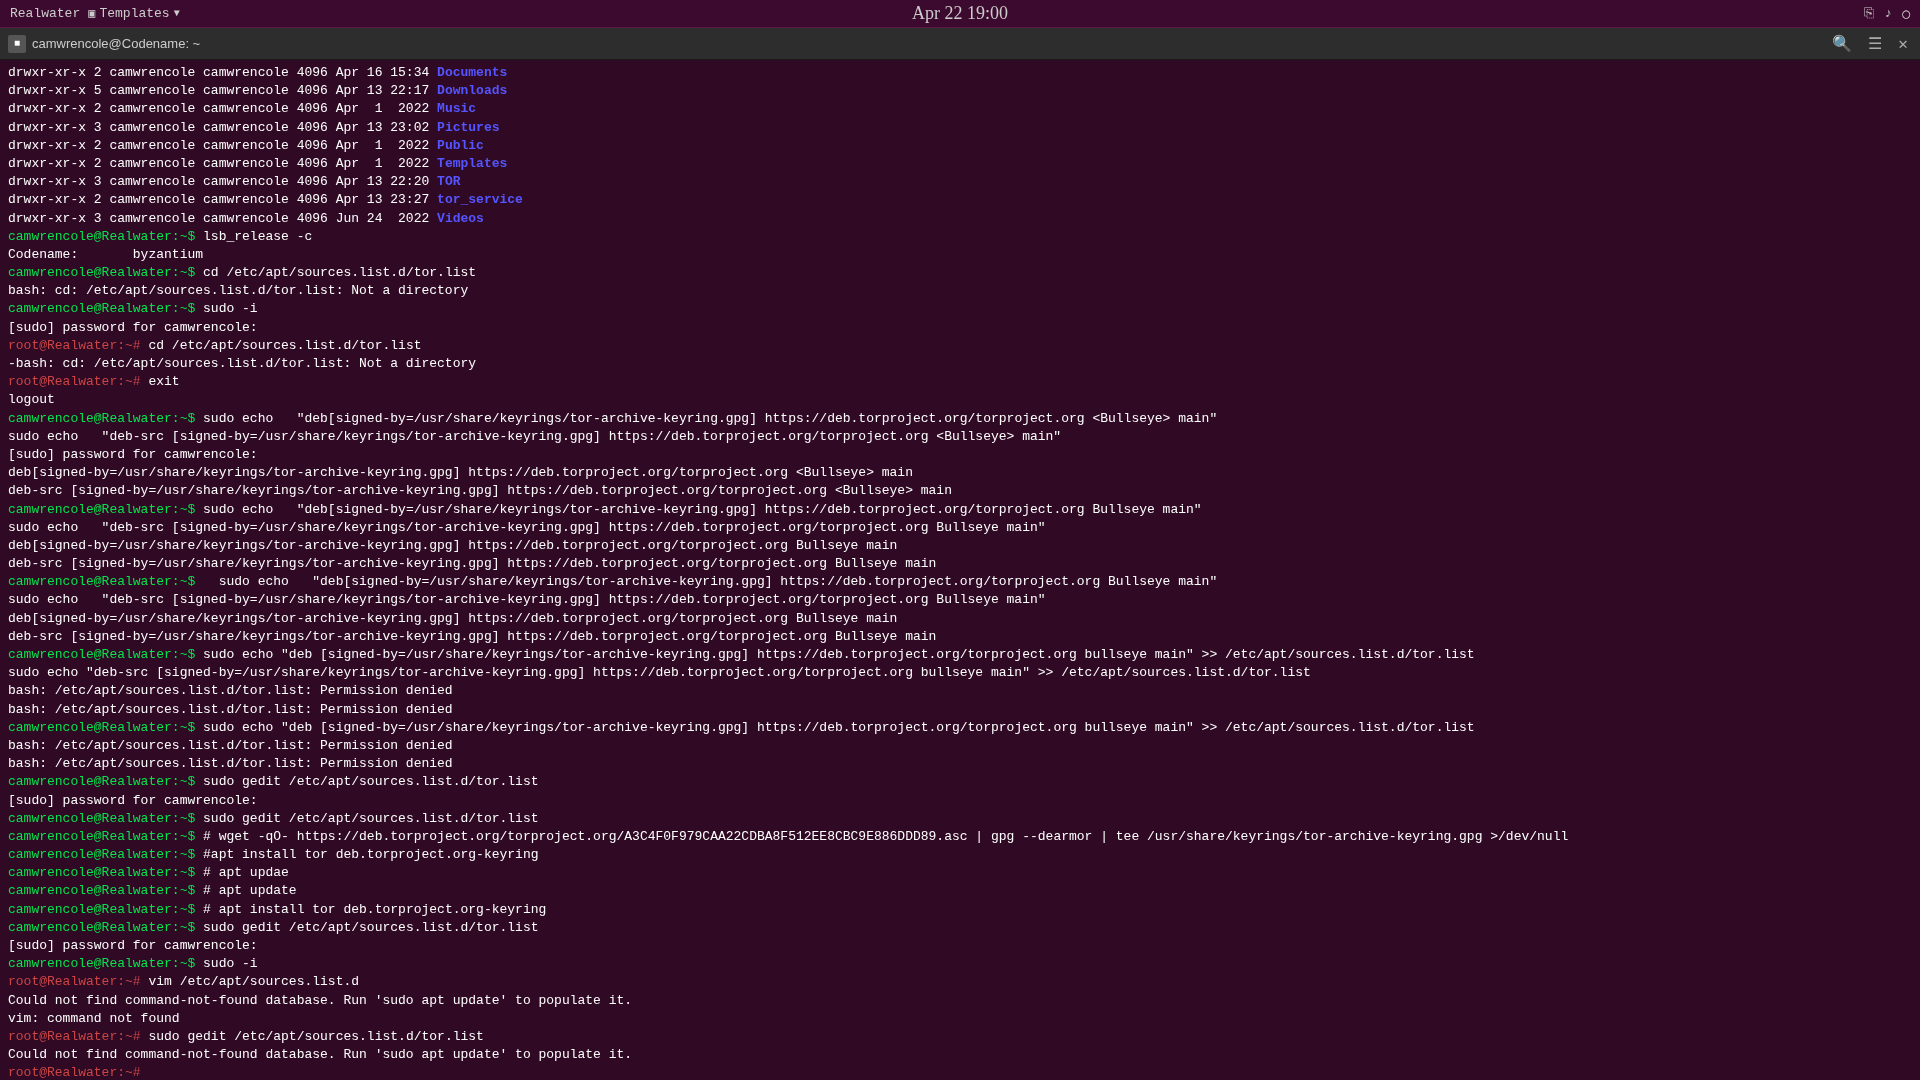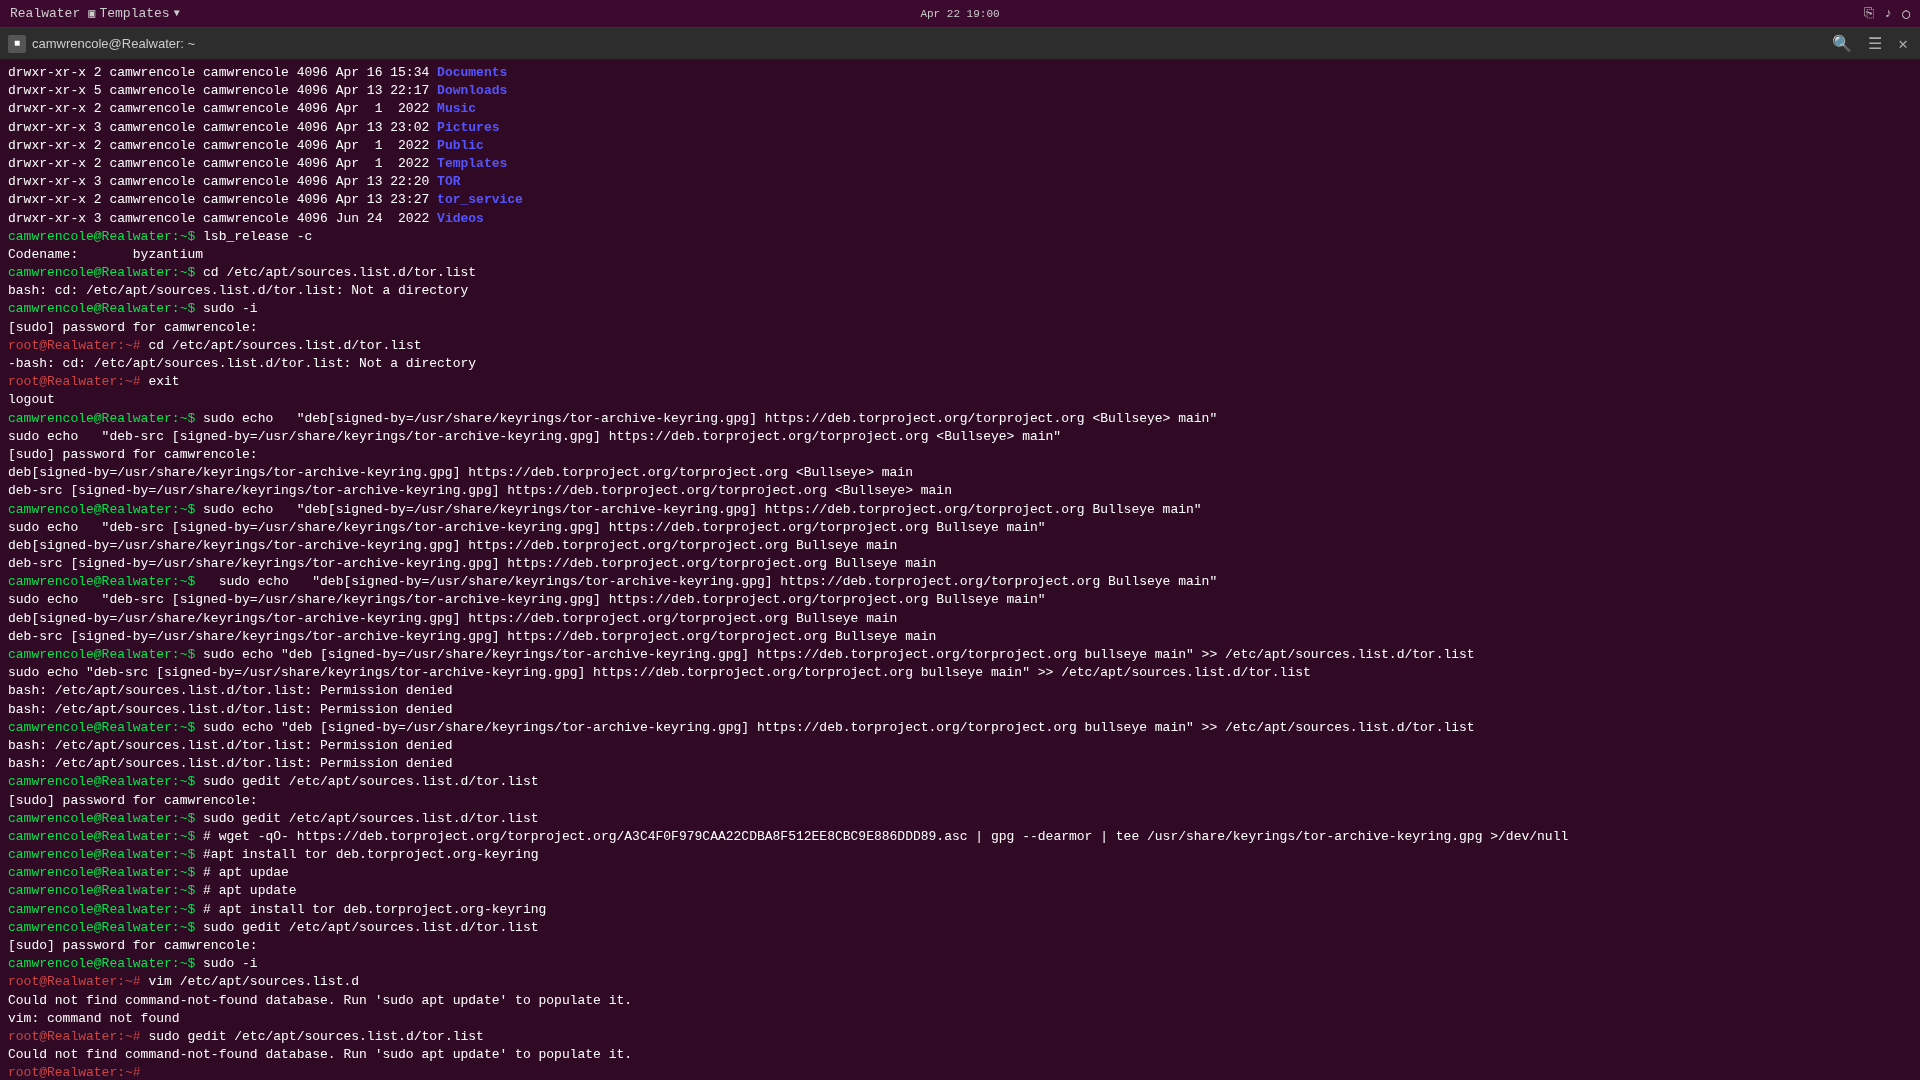--- a/index.html
+++ b/index.html
@@ -35,24 +35,25 @@
     }
     #terminal-title {
       color: #ccc;
       font-size: 13px;
       display: flex;
       align-items: center;
       gap: 4px;
     }
     #topbar-center {
       color: #ccc;
-      font-size: 11px;
+      font-size: 18px;
       position: absolute;
       left: 50%;
       transform: translateX(-50%);
+      font-family: Liberation Serif, serif;
     }
     #topbar-right {
       display: flex;
       align-items: center;
       gap: 10px;
       color: #ccc;
       font-size: 13px;
     }
 
     
@@ -141,21 +142,21 @@
     <span>♪</span>
     <span>◯</span>
   </div>
 </div>
 
 <div id="terminal-window">
 
   <div id="terminal-titlebar">
     <div id="titlebar-left">
       <div id="titlebar-icon">■</div>
-      <span id="titlebar-title">camwrencole@Realwater: ~</span>
+      <span id="titlebar-title">camwrencole@Codename: ~</span>
     </div>
     <div id="titlebar-controls">
       <span class="titlebar-btn">🔍</span>
       <span class="titlebar-btn">☰</span>
       <span class="titlebar-btn">✕</span>
     </div>
   </div>
 
   <div id="terminal-body">
     <span id="terminal-content"><span class="line"><span style="color:#ffffff;">drwxr-xr-x 2 camwrencole camwrencole 4096 Apr 16 15:34 </span><span style="color:#5555ff;font-weight:bold;">Documents</span></span><span class="line"><span style="color:#ffffff;">drwxr-xr-x 5 camwrencole camwrencole 4096 Apr 13 22:17 </span><span style="color:#5555ff;font-weight:bold;">Downloads</span></span><span class="line"><span style="color:#ffffff;">drwxr-xr-x 2 camwrencole camwrencole 4096 Apr  1  2022 </span><span style="color:#5555ff;font-weight:bold;">Music</span></span><span class="line"><span style="color:#ffffff;">drwxr-xr-x 3 camwrencole camwrencole 4096 Apr 13 23:02 </span><span style="color:#5555ff;font-weight:bold;">Pictures</span></span><span class="line"><span style="color:#ffffff;">drwxr-xr-x 2 camwrencole camwrencole 4096 Apr  1  2022 </span><span style="color:#5555ff;font-weight:bold;">Public</span></span><span class="line"><span style="color:#ffffff;">drwxr-xr-x 2 camwrencole camwrencole 4096 Apr  1  2022 </span><span style="color:#5555ff;font-weight:bold;">Templates</span></span><span class="line"><span style="color:#ffffff;">drwxr-xr-x 3 camwrencole camwrencole 4096 Apr 13 22:20 </span><span style="color:#5555ff;font-weight:bold;">TOR</span></span><span class="line"><span style="color:#ffffff;">drwxr-xr-x 2 camwrencole camwrencole 4096 Apr 13 23:27 </span><span style="color:#5555ff;font-weight:bold;">tor_service</span></span><span class="line"><span style="color:#ffffff;">drwxr-xr-x 3 camwrencole camwrencole 4096 Jun 24  2022 </span><span style="color:#5555ff;font-weight:bold;">Videos</span></span><span class="line"><span style="color:#06e44d;">camwrencole@Realwater:~$ </span><span style="color:#ffffff;">lsb_release -c</span></span><span class="line"><span style="color:#ffffff;">Codename:       byzantium</span></span><span class="line"><span style="color:#06e44d;">camwrencole@Realwater:~$ </span><span style="color:#ffffff;">cd /etc/apt/sources.list.d/tor.list</span></span><span class="line"><span style="color:#ffffff;">bash: cd: /etc/apt/sources.list.d/tor.list: Not a directory</span></span><span class="line"><span style="color:#06e44d;">camwrencole@Realwater:~$ </span><span style="color:#ffffff;">sudo -i</span></span><span class="line"><span style="color:#ffffff;">[sudo] password for camwrencole:</span></span><span class="line"><span style="color:#cc4444;">root@Realwater:~# </span><span style="color:#ffffff;">cd /etc/apt/sources.list.d/tor.list</span></span><span class="line"><span style="color:#ffffff;">-bash: cd: /etc/apt/sources.list.d/tor.list: Not a directory</span></span><span class="line"><span style="color:#cc4444;">root@Realwater:~# </span><span style="color:#ffffff;">exit</span></span><span class="line"><span style="color:#ffffff;">logout</span></span><span class="line"><span style="color:#06e44d;">camwrencole@Realwater:~$ </span><span style="color:#ffffff;">sudo echo   "deb[signed-by=/usr/share/keyrings/tor-archive-keyring.gpg] https://deb.torproject.org/torproject.org &lt;Bullseye&gt; main"</span></span><span class="line"><span style="color:#ffffff;">sudo echo   "deb-src [signed-by=/usr/share/keyrings/tor-archive-keyring.gpg] https://deb.torproject.org/torproject.org &lt;Bullseye&gt; main"</span></span><span class="line"><span style="color:#ffffff;">[sudo] password for camwrencole:</span></span><span class="line"><span style="color:#ffffff;">deb[signed-by=/usr/share/keyrings/tor-archive-keyring.gpg] https://deb.torproject.org/torproject.org &lt;Bullseye&gt; main</span></span><span class="line"><span style="color:#ffffff;">deb-src [signed-by=/usr/share/keyrings/tor-archive-keyring.gpg] https://deb.torproject.org/torproject.org &lt;Bullseye&gt; main</span></span><span class="line"><span style="color:#06e44d;">camwrencole@Realwater:~$ </span><span style="color:#ffffff;">sudo echo   "deb[signed-by=/usr/share/keyrings/tor-archive-keyring.gpg] https://deb.torproject.org/torproject.org Bullseye main"</span></span><span class="line"><span style="color:#ffffff;">sudo echo   "deb-src [signed-by=/usr/share/keyrings/tor-archive-keyring.gpg] https://deb.torproject.org/torproject.org Bullseye main"</span></span><span class="line"><span style="color:#ffffff;">deb[signed-by=/usr/share/keyrings/tor-archive-keyring.gpg] https://deb.torproject.org/torproject.org Bullseye main</span></span><span class="line"><span style="color:#ffffff;">deb-src [signed-by=/usr/share/keyrings/tor-archive-keyring.gpg] https://deb.torproject.org/torproject.org Bullseye main</span></span><span class="line"><span style="color:#06e44d;">camwrencole@Realwater:~$ </span><span style="color:#ffffff;">  sudo echo   "deb[signed-by=/usr/share/keyrings/tor-archive-keyring.gpg] https://deb.torproject.org/torproject.org Bullseye main"</span></span><span class="line"><span style="color:#ffffff;">sudo echo   "deb-src [signed-by=/usr/share/keyrings/tor-archive-keyring.gpg] https://deb.torproject.org/torproject.org Bullseye main"</span></span><span class="line"><span style="color:#ffffff;">deb[signed-by=/usr/share/keyrings/tor-archive-keyring.gpg] https://deb.torproject.org/torproject.org Bullseye main</span></span><span class="line"><span style="color:#ffffff;">deb-src [signed-by=/usr/share/keyrings/tor-archive-keyring.gpg] https://deb.torproject.org/torproject.org Bullseye main</span></span><span class="line"><span style="color:#06e44d;">camwrencole@Realwater:~$ </span><span style="color:#ffffff;">sudo echo "deb [signed-by=/usr/share/keyrings/tor-archive-keyring.gpg] https://deb.torproject.org/torproject.org bullseye main" &gt;&gt; /etc/apt/sources.list.d/tor.list</span></span><span class="line"><span style="color:#ffffff;">sudo echo "deb-src [signed-by=/usr/share/keyrings/tor-archive-keyring.gpg] https://deb.torproject.org/torproject.org bullseye main" &gt;&gt; /etc/apt/sources.list.d/tor.list</span></span><span class="line"><span style="color:#ffffff;">bash: /etc/apt/sources.list.d/tor.list: Permission denied</span></span><span class="line"><span style="color:#ffffff;">bash: /etc/apt/sources.list.d/tor.list: Permission denied</span></span><span class="line"><span style="color:#06e44d;">camwrencole@Realwater:~$ </span><span style="color:#ffffff;">sudo echo "deb [signed-by=/usr/share/keyrings/tor-archive-keyring.gpg] https://deb.torproject.org/torproject.org bullseye main" &gt;&gt; /etc/apt/sources.list.d/tor.list</span></span><span class="line"><span style="color:#ffffff;">bash: /etc/apt/sources.list.d/tor.list: Permission denied</span></span><span class="line"><span style="color:#ffffff;">bash: /etc/apt/sources.list.d/tor.list: Permission denied</span></span><span class="line"><span style="color:#06e44d;">camwrencole@Realwater:~$ </span><span style="color:#ffffff;">sudo gedit /etc/apt/sources.list.d/tor.list</span></span><span class="line"><span style="color:#ffffff;">[sudo] password for camwrencole:</span></span><span class="line"><span style="color:#06e44d;">camwrencole@Realwater:~$ </span><span style="color:#ffffff;">sudo gedit /etc/apt/sources.list.d/tor.list</span></span><span class="line"><span style="color:#06e44d;">camwrencole@Realwater:~$ </span><span style="color:#ffffff;"># wget -qO- https://deb.torproject.org/torproject.org/A3C4F0F979CAA22CDBA8F512EE8CBC9E886DDD89.asc | gpg --dearmor | tee /usr/share/keyrings/tor-archive-keyring.gpg &gt;/dev/null</span></span><span class="line"><span style="color:#06e44d;">camwrencole@Realwater:~$ </span><span style="color:#ffffff;">#apt install tor deb.torproject.org-keyring</span></span><span class="line"><span style="color:#06e44d;">camwrencole@Realwater:~$ </span><span style="color:#ffffff;"># apt updae</span></span><span class="line"><span style="color:#06e44d;">camwrencole@Realwater:~$ </span><span style="color:#ffffff;"># apt update</span></span><span class="line"><span style="color:#06e44d;">camwrencole@Realwater:~$ </span><span style="color:#ffffff;"># apt install tor deb.torproject.org-keyring</span></span><span class="line"><span style="color:#06e44d;">camwrencole@Realwater:~$ </span><span style="color:#ffffff;">sudo gedit /etc/apt/sources.list.d/tor.list</span></span><span class="line"><span style="color:#ffffff;">[sudo] password for camwrencole:</span></span><span class="line"><span style="color:#06e44d;">camwrencole@Realwater:~$ </span><span style="color:#ffffff;">sudo -i</span></span><span class="line"><span style="color:#cc4444;">root@Realwater:~# </span><span style="color:#ffffff;">vim /etc/apt/sources.list.d</span></span><span class="line"><span style="color:#ffffff;">Could not find command-not-found database. Run 'sudo apt update' to populate it.</span></span><span class="line"><span style="color:#ffffff;">vim: command not found</span></span><span class="line"><span style="color:#cc4444;">root@Realwater:~# </span><span style="color:#ffffff;">sudo gedit /etc/apt/sources.list.d/tor.list</span></span><span class="line"><span style="color:#ffffff;">Could not find command-not-found database. Run 'sudo apt update' to populate it.</span></span><span class="line"><span style="color:#cc4444;">root@Realwater:~# </span><span style="color:#ffffff;"></span></span></span>

